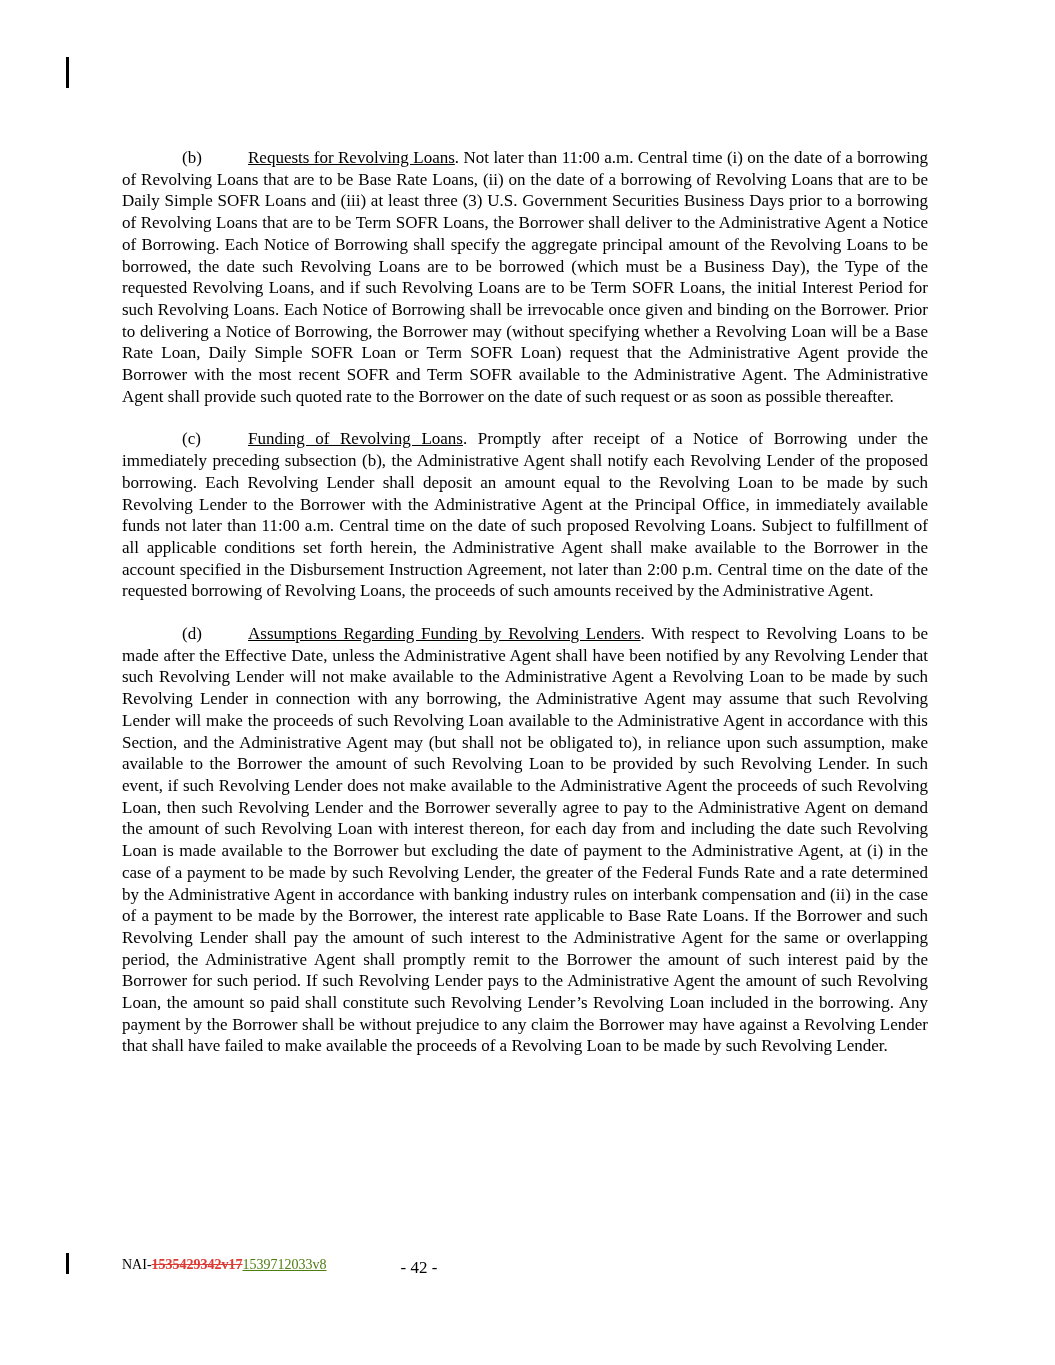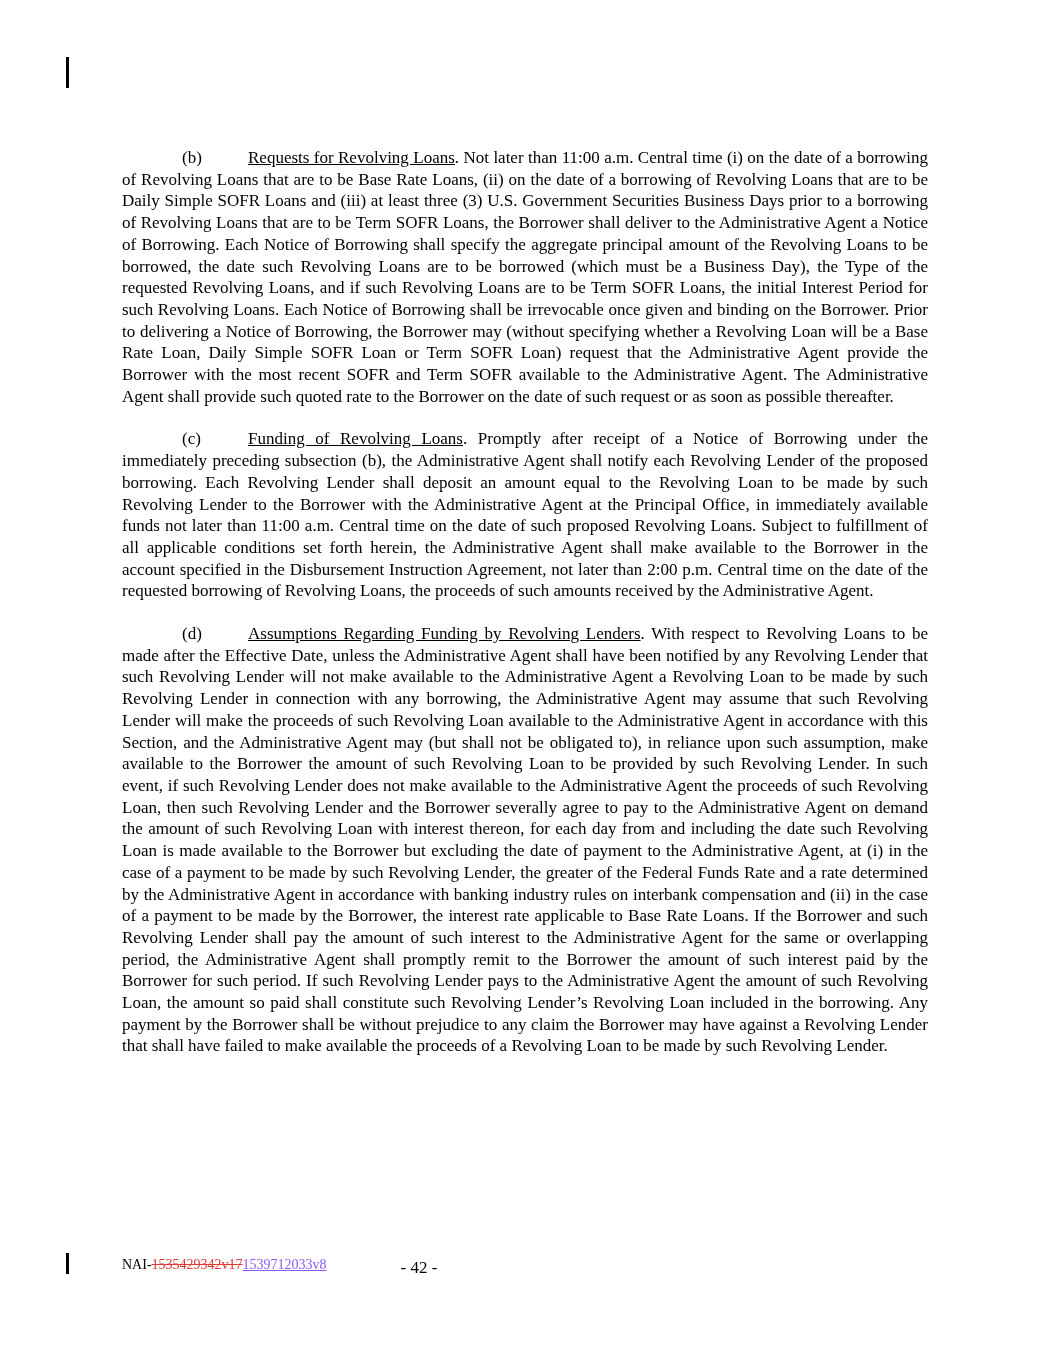--- a/index.html
+++ b/index.html
@@ -52,23 +52,24 @@
     position: absolute;
     left: 122px;
     top: 1256px;
     font-size: 14px;
     line-height: 17px;
     white-space: nowrap;
   }
   .docid-deleted {
     color: #dd3a33;
     text-decoration: line-through;
+    font-weight: bold;
   }
   .docid-inserted {
-    color: #8b5cf6;
+    color: #4d7c0f;
     text-decoration: underline;
   }
   .page-num {
     position: absolute;
     left: 0;
     top: 1257px;
     width: 838px;
     text-align: center;
     font-size: 17px;
     line-height: 21px;

